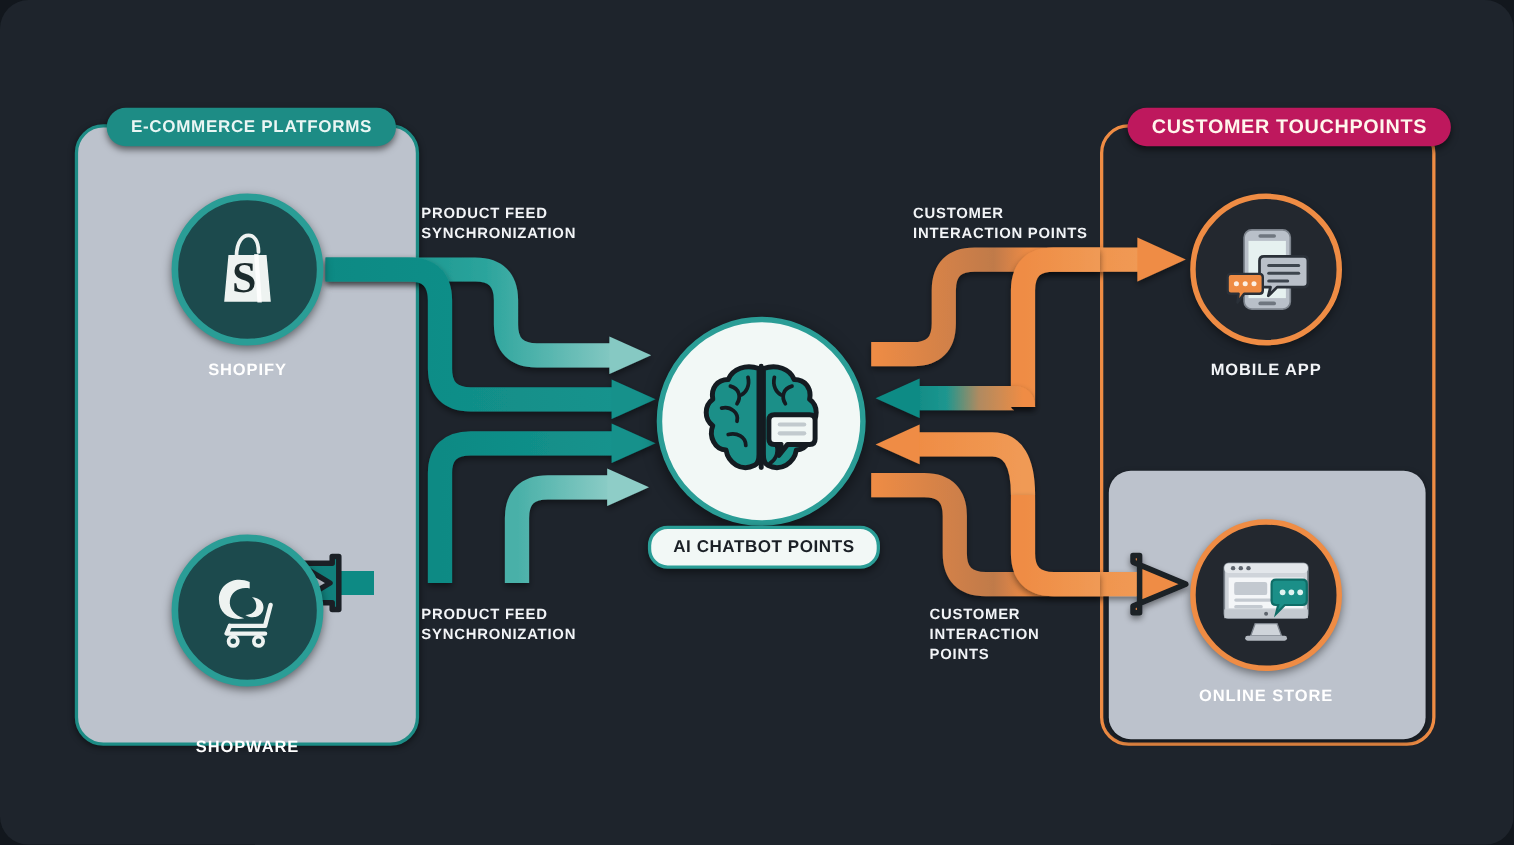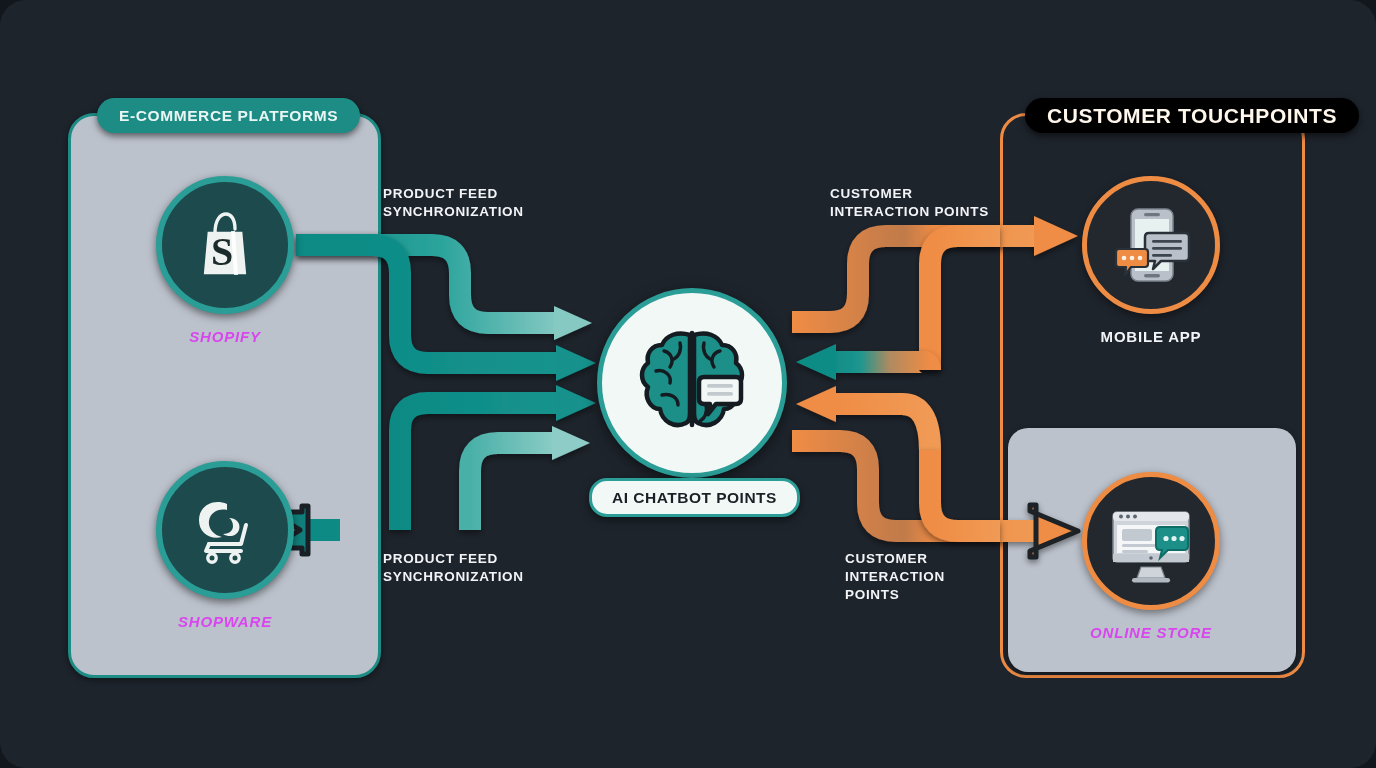--- a/index.html
+++ b/index.html
@@ -36,47 +36,47 @@
     position:absolute;z-index:9;display:flex;align-items:center;justify-content:center;
     font-weight:bold;letter-spacing:.6px;border-radius:22px;white-space:nowrap;
   }
   .badge-left{
     left:97px;top:98px;height:35px;padding:0 22px;
     background:#1d8c85;color:#eaf6f4;font-size:15.5px;
     box-shadow:0 3px 7px rgba(0,0,0,.55);
   }
   .badge-right{
     left:1025px;top:98px;height:35px;padding:0 22px;
-    background:#000000;color:#fff6ec;font-size:21px;
+    background:#be185d;color:#fff6ec;font-size:18px;
     box-shadow:0 3px 7px rgba(0,0,0,.55);
   }
 
   
   .node{position:absolute;z-index:6;display:flex;flex-direction:column;align-items:center;}
   .circle{
     border-radius:50%;display:flex;align-items:center;justify-content:center;
     box-sizing:border-box;
   }
   .c-teal{
     width:138px;height:138px;background:#1c4a4d;border:6px solid #2a9d96;
     box-shadow:0 3px 9px rgba(0,0,0,.5);
   }
   .c-orange{
     width:138px;height:138px;background:#23282f;border:5px solid #ef8c44;
     box-shadow:0 3px 9px rgba(0,0,0,.45);
   }
   .node-label{
     margin-top:14px;font-size:15px;font-weight:bold;letter-spacing:.8px;text-align:center;
   }
-  .lbl-dark{color:#d946ef;font-style:italic;}
+  .lbl-dark{color:#ffffff;}
   .lbl-light{color:#f2f4f7;}
 
   
   #node-shopify{left:156px;top:176px;}
-  #node-shopware{left:156px;top:461px;}
+  #node-shopware{left:156px;top:486px;gap:33px;}
   #node-mobile{left:1082px;top:176px;}
   #node-store{left:1082px;top:472px;}
 
   
   #engine{position:absolute;left:597px;top:288px;z-index:7;}
   .engine-circle{
     width:180px;height:180px;border-radius:50%;
     background:#f2f8f6;border:5px solid #2a9d96;
     display:flex;align-items:center;justify-content:center;
     box-shadow:0 4px 14px rgba(0,0,0,.5);

